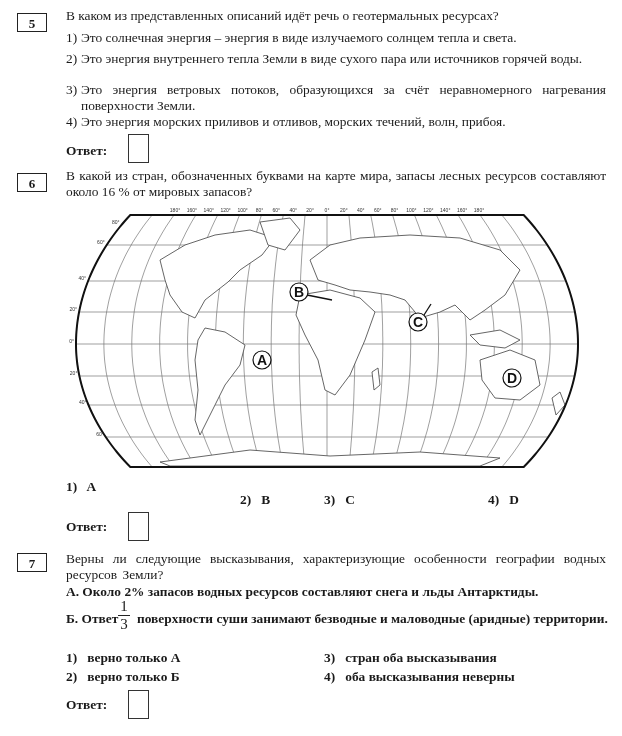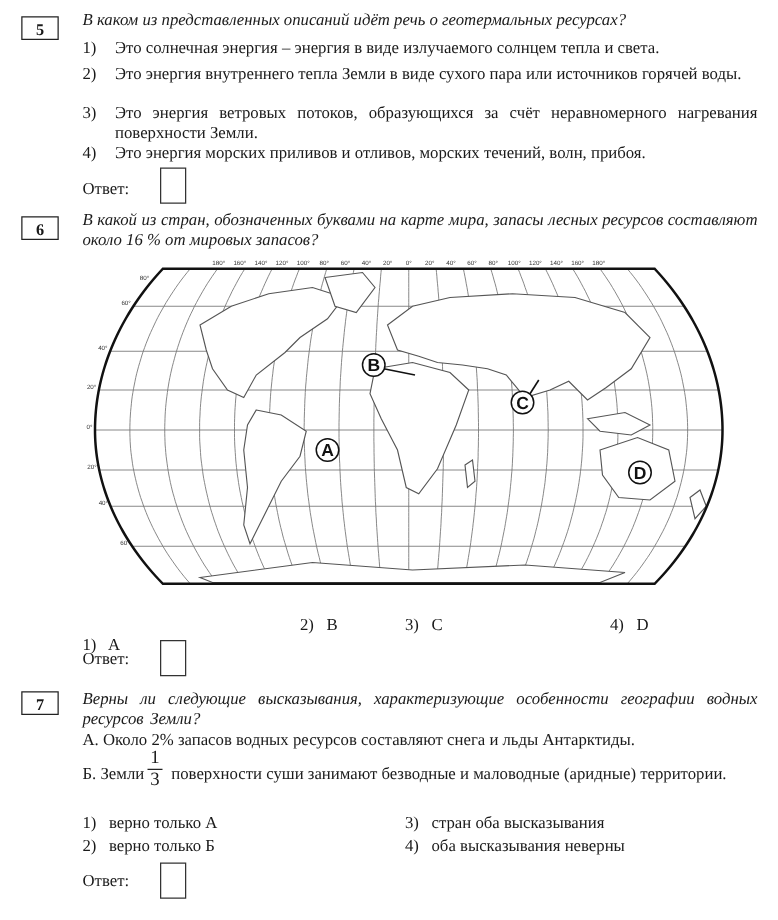--- a/index.html
+++ b/index.html
@@ -6,25 +6,25 @@
   body {
     width: 622px; height: 736px; position: relative; overflow: hidden;
     font-family: "Liberation Serif", "DejaVu Serif", serif;
     color: #1a1a1a; font-size: 13.4px;
   }
   .qnum {
     position: absolute; left: 17px; width: 30px; height: 19px;
     border: 1px solid #222; text-align: center; font-weight: bold;
     font-size: 13px; line-height: 19px; box-sizing: border-box;
   }
-  .abs { position: absolute; white-space: nowrap; }
-  .para { position: absolute; left: 66px; width: 540px; line-height: 16px; font-style: italic; }
+  .abs { position: absolute; white-space: nowrap; font-weight: bold; }
+  .para { position: absolute; left: 66px; width: 540px; line-height: 16px; }
   .opt { position: absolute; left: 66px; width: 540px; line-height: 16px; }
   .opt .n { position: absolute; left: 0; }
-  .opt .t { display: block; margin-left: 26px; text-align: justify; text-align-last: left; font-family: Liberation Serif, serif; }
+  .opt .t { display: block; margin-left: 15px; text-align: justify; text-align-last: left; font-family: Liberation Serif, serif; }
   .answer-label { position: absolute; left: 66px; }
   .answer-box { position: absolute; left: 128px; width: 21px; height: 29px; border: 1px solid #333; box-sizing: border-box; background: #fff; }
   .frac { position: absolute; text-align: center; width: 12px; }
   .frac .num { display: block; line-height: 15px; font-size: 15px; }
   .frac .bar { display: block; height: 1px; background: #222; margin: 1px 0; }
   .frac .den { display: block; line-height: 15px; font-size: 15px; }
   svg text { font-family: "Liberation Sans", "DejaVu Sans", sans-serif; }
 </style>
 </head>
 <body>
@@ -142,21 +142,21 @@
         <circle cx="418" cy="122" r="9" fill="#fff" stroke="#111" stroke-width="1.2"></circle>
         <text x="418" y="127" font-size="14" font-weight="bold" fill="#111" text-anchor="middle">C</text>
       </g>
       <g>
         <circle cx="512" cy="178" r="9" fill="#fff" stroke="#111" stroke-width="1.2"></circle>
         <text x="512" y="183" font-size="14" font-weight="bold" fill="#111" text-anchor="middle">D</text>
       </g>
     </g>
 </svg>
 
-<div class="abs" style="top:508px; left:66px;">
+<div class="abs" style="top:479px; left:66px;">
   <span>1)</span>&nbsp;&nbsp;
   <span>A</span>
 </div>
 <div class="abs" style="top:492px; left:196px;margin-left:44px;">
   <span>2)</span>&nbsp;&nbsp;
   <span>B</span>
 </div>
 <div class="abs" style="top:492px; left:324px;text-align:right;">
   <span>3)</span>&nbsp;&nbsp;
   <span>C</span>
@@ -164,21 +164,21 @@
 <div class="abs" style="top:492px; left:453px;margin-left:35px;">
   <span>4)</span>&nbsp;&nbsp;
   <span>D</span>
 </div>
 <div class="answer-label abs" style="top:519px;">Ответ:</div>
 <div class="answer-box" style="top:512px;"></div>
 
 <div class="qnum" style="top:553px;">7</div>
 <div class="para" style="top:551px; text-align:justify; text-align-last:left; word-spacing:2px;">Верны ли следующие высказывания, характеризующие особенности географии водных ресурсов Земли?</div>
 <div class="abs" style="top:584px; left:66px;">А. Около 2% запасов водных ресурсов составляют снега и льды Антарктиды.</div>
-<div class="abs" style="top:611px; left:66px;">Б. Земли</div>
+<div class="abs" style="top:611px; left:66px;">Б. Ответ</div>
 <div class="frac" style="top:599px; left:118px;">
   <span class="num">1</span>
   <span class="bar"></span>
   <span class="den">3</span>
 </div>
 <div class="abs" style="top:611px; left:137px;">поверхности суши занимают безводные и маловодные (аридные) территории.</div>
 
 <div class="abs" style="top:650px; left:66px;">
   <span>1)</span>&nbsp;&nbsp;
   <span>верно только А</span>

